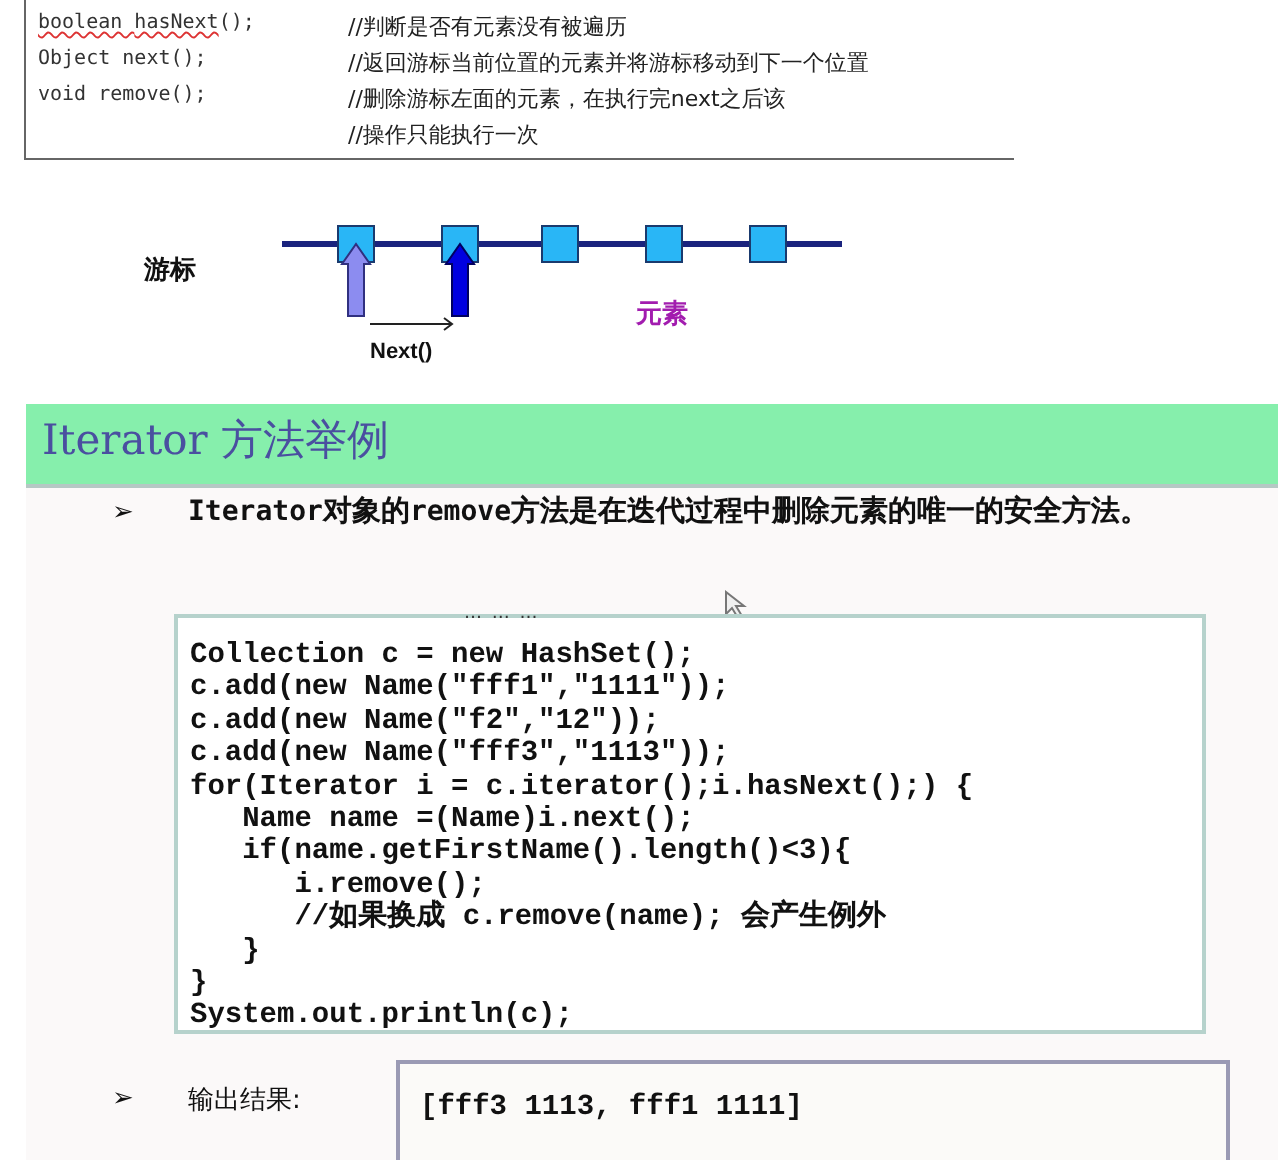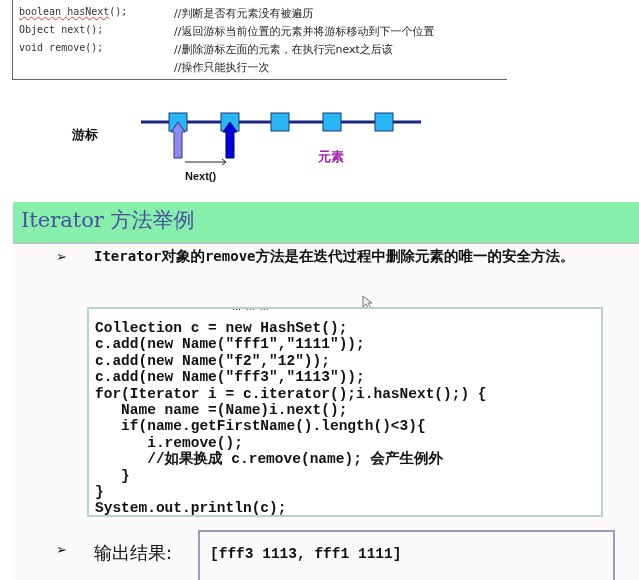--- a/index.html
+++ b/index.html
@@ -73,21 +73,21 @@
     .code-box {
       position: absolute; left: 87px; top: 307px; width: 516px; height: 210px;
       background: #fff; border: 2px solid #b6d2cc;
     }
     .code {
       position: absolute; left: 6px; top: 11px;
       font-family: "Liberation Mono", "DejaVu Sans Mono", monospace; font-size: 14.5px; font-weight: bold;
       color: #111; line-height: 16.4px; white-space: pre;
     }
     .out-label {
-      position: absolute; left: 94px; top: 541px; font-size: 18px; color: #111;
+      position: absolute; left: 94px; top: 541px; font-size: 13px; color: #111;
     }
     .out-box {
       position: absolute; left: 198px; top: 530px; width: 417px; height: 56px;
       background: #fbfaf8; border: 2px solid #9a9ab4;
     }
     .out-text {
       position: absolute; left: 10px; top: 14px;
       font-family: Liberation Mono, monospace; font-size: 14.5px; font-weight: bold; color: #111;
       white-space: pre;
     }

